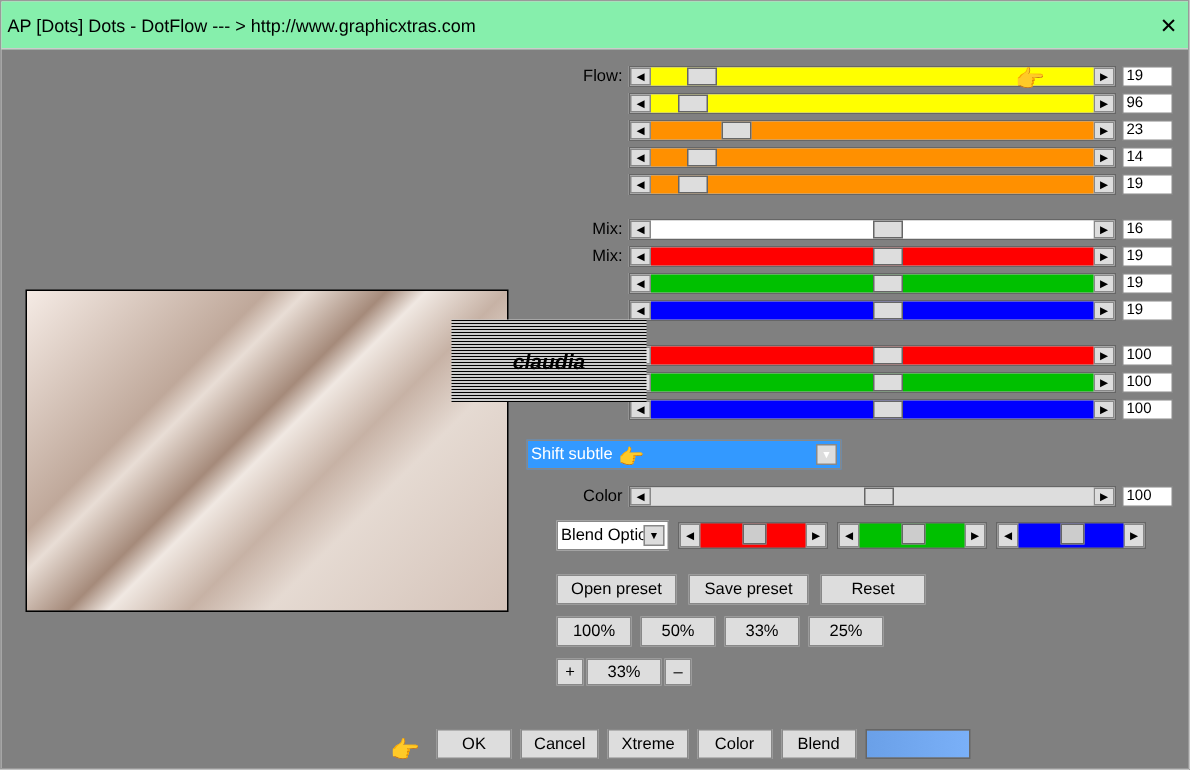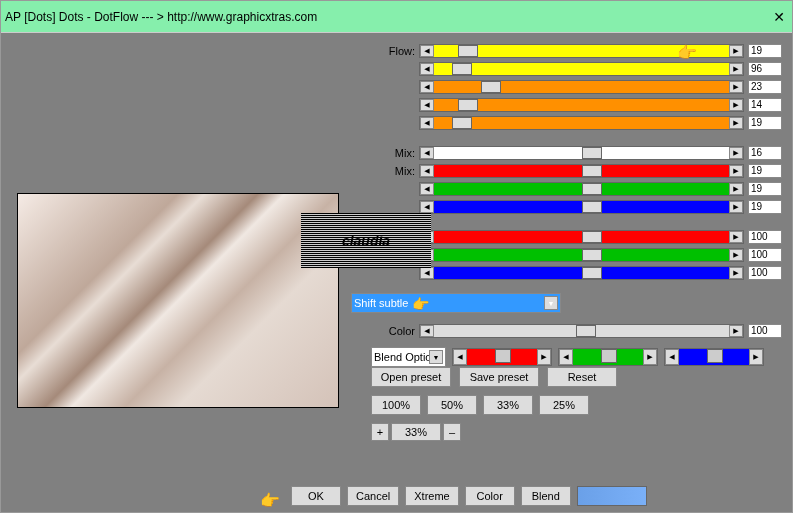--- a/index.html
+++ b/index.html
@@ -31,21 +31,21 @@
 .dropdown { height: 20px; background: #fff; border: 1px solid #888; display: flex; align-items: center; padding: 0 2px; position: relative; }
 .dropdown.selected { background: #3399ff; color: #fff; }
 .dd-arrow { position: absolute; right: 2px; width: 14px; height: 14px; background: #ddd; border: 1px solid #888; display:flex; align-items:center; justify-content:center; font-size:7px; }
 .dd-row { display: flex; gap: 6px; margin-top: 12px; margin-left: -20px;}
 .blend-row { display: flex; gap: 6px; margin-top: 8px; align-items: center; }
 .mini-slider { width: 100px; height: 18px; border: 1px solid #666; position: relative; display:flex; align-items:center; }
 .mini-slider .arrow-btn { height: 16px; }
 .mini-track { flex:1; height:16px; position:relative; }
 .mini-thumb { position:absolute; width:16px; height:14px; background:#ccc; border:1px solid #666; top:0; left:40%; }
 .btn { background: #ddd; border: 1px solid #888; padding: 2px 8px; cursor: pointer; height: 20px; display:inline-flex; align-items:center; justify-content:center; min-width:50px; }
-.btn-row { display: flex; gap: 8px; margin-top: 0; }
+.btn-row { display: flex; gap: 8px; margin-top: 16px; }
 .pct-row { display: flex; gap: 6px; margin-top: 8px; }
 .step-row { display: flex; gap: 2px; margin-top: 8px; align-items:center; }
 .step-btn { width:18px; height:18px; background:#ddd; border:1px solid #888; display:flex; align-items:center; justify-content:center; cursor:pointer; }
 .step-val { width:50px; height:18px; background:#ddd; border:1px solid #888; display:flex; align-items:center; justify-content:center; }
 .bottom-row { position: absolute; bottom: 6px; left: 290px; display: flex; gap: 6px; align-items: center; }
 .swatch { width: 70px; height: 20px; background: linear-gradient(90deg,#6aa0e8,#7ab0f8); border:1px solid #666; }
 .cursor-ptr { position:absolute; width:26px; height:18px; font-size:16px; pointer-events:none; }
 .cursor1 { right:40px; top:-2px; }
 .cursor2 { position:absolute; left:260px; top:6px; font-size:16px; }
 .cursor3 { position:absolute; left:259px; bottom:2px; font-size:16px; }

